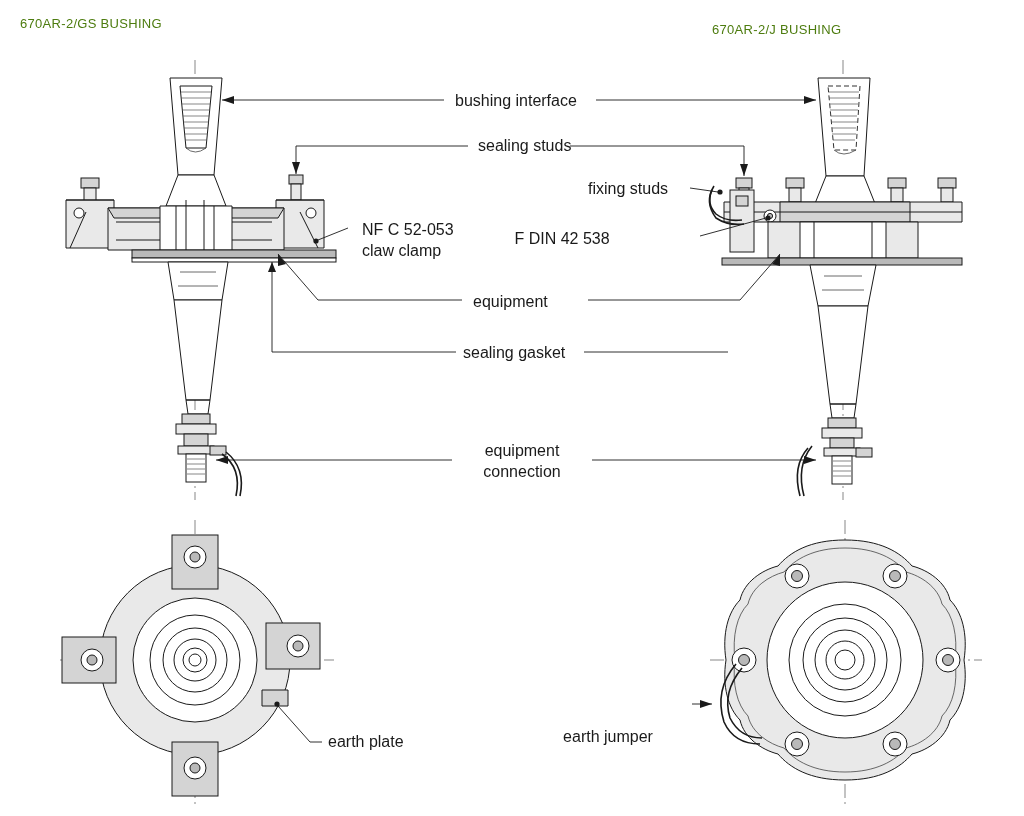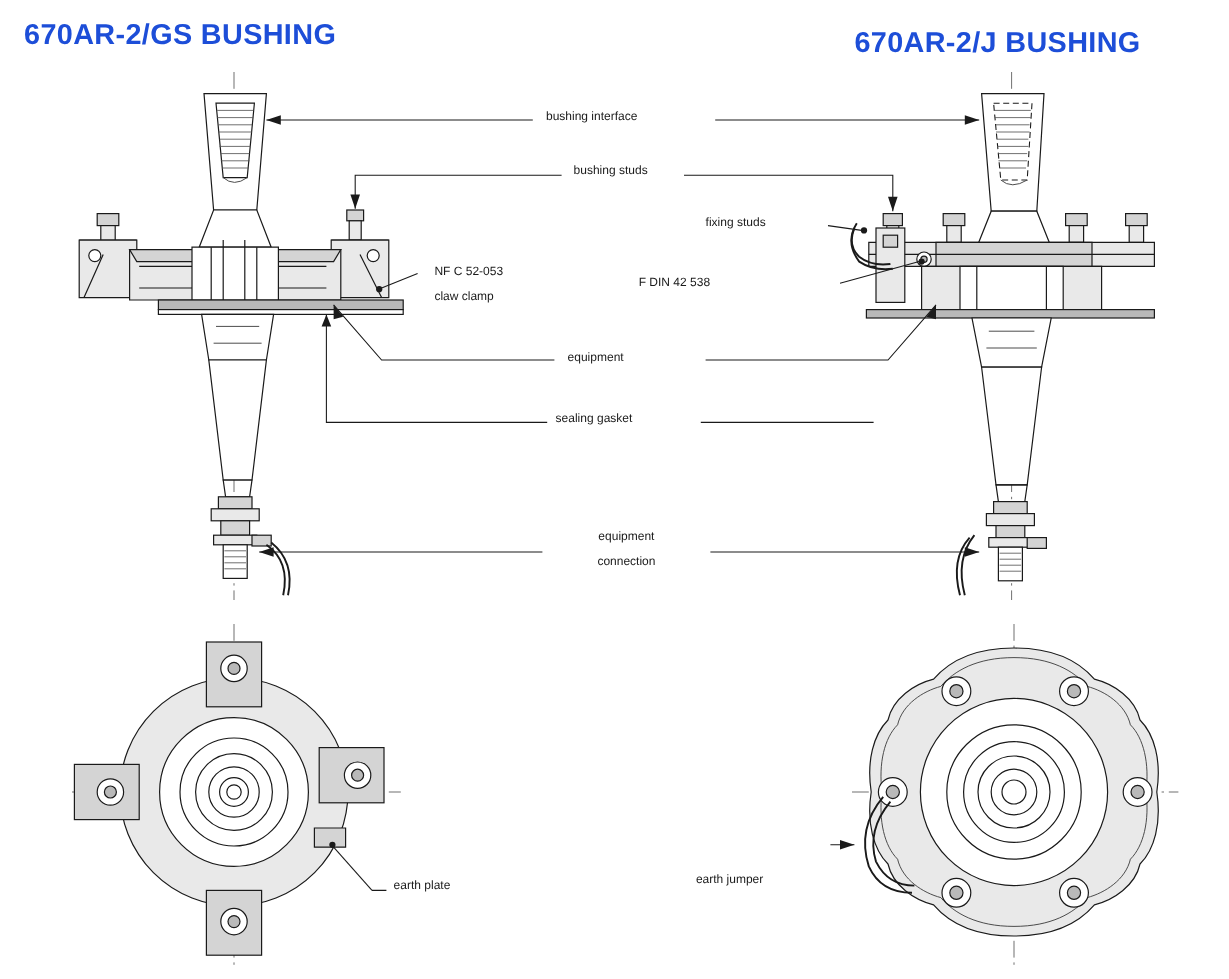--- a/index.html
+++ b/index.html
@@ -15,33 +15,33 @@
     overflow: hidden;
   }
   #stage {
     position: absolute;
     left: 0; top: 0;
     width: 1024px;
     height: 816px;
   }
   .title {
     position: absolute;
-    color: #1d4ed8;
-    font-size: 24px;
-    font-weight: 700;
+    color: #4d7c0f;
+    font-size: 13px;
+    font-weight: 400;
     letter-spacing: 0.3px;
     white-space: nowrap;
   }
   #title-left { left: 20px; top: 16px; }
   #title-right { left: 712px; top: 22px; }
 
   .lbl {
     position: absolute;
     color: #1a1a1a;
-    font-size: 10px;
+    font-size: 16px;
     white-space: nowrap;
     line-height: 1.3;
   }
   .lbl.right { text-align: center; }
   .lbl.center { text-align: center; }
 
   svg#art {
     position: absolute;
     left: 0; top: 0;
     width: 1024px;
@@ -339,21 +339,21 @@
       </g>
 
       <path class="ln thick" d="M736 664 Q714 690 724 722 Q734 744 760 744"></path>
       <path class="ln thick" d="M742 668 Q722 692 730 718 Q740 738 762 738"></path>
       <line class="leader" x1="712" y1="704" x2="692" y2="704"></line>
       <polygon points="712,704 700,700 700,708" fill="#1a1a1a"></polygon>
     </g>
   </svg>
 
   <div class="lbl" style="left:455px; top:91px;">bushing interface</div>
-  <div class="lbl" style="left:478px; top:136px;">bushing studs</div>
+  <div class="lbl" style="left:478px; top:136px;">sealing studs</div>
   <div class="lbl" style="left:588px; top:179px;">fixing studs</div>
   <div class="lbl" style="left:362px; top:220px;">NF C 52-053</div>
   <div class="lbl" style="left:362px; top:241px;">claw clamp</div>
   <div class="lbl right" style="left:437px; top:229px; width:250px;">F DIN 42 538</div>
   <div class="lbl" style="left:473px; top:292px;">equipment</div>
   <div class="lbl" style="left:463px; top:343px;">sealing gasket</div>
   <div class="lbl center" style="left:452px; top:441px; width:140px;">equipment</div>
   <div class="lbl center" style="left:452px; top:462px; width:140px;">connection</div>
   <div class="lbl" style="left:328px; top:732px;">earth plate</div>
   <div class="lbl right" style="left:524px; top:695px; width:168px;margin-top:32px;">earth jumper</div>

